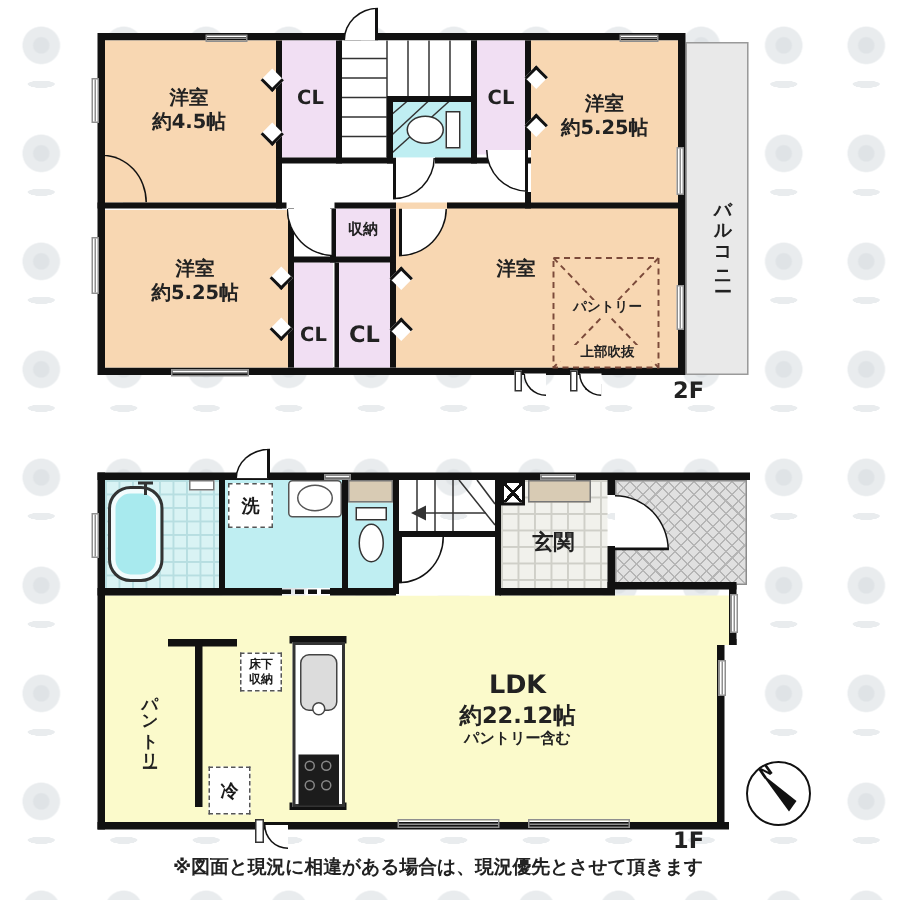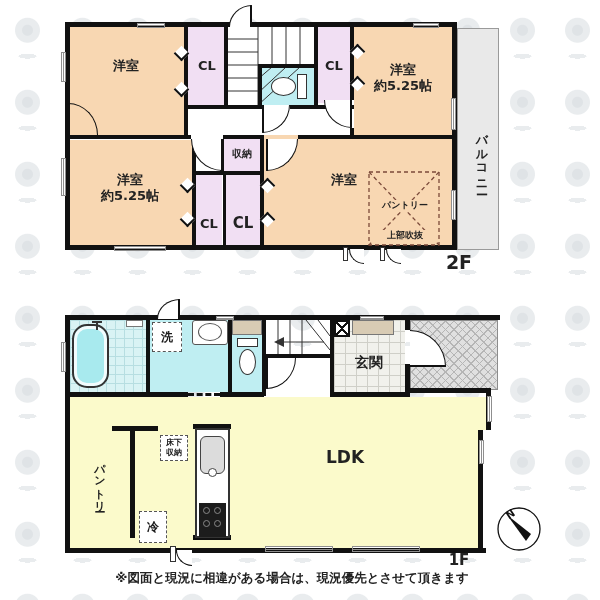--- a/index.html
+++ b/index.html
@@ -153,38 +153,39 @@
 <div class="win h" style="left:137px;top:23px;width:28px;height:5px;"></div>
 <div class="win h" style="left:413px;top:23px;width:26px;height:5px;"></div>
 <div class="win v" style="left:61px;top:52px;width:5px;height:30px;"></div>
 <div class="win v" style="left:61px;top:158px;width:5px;height:38px;"></div>
 <div class="win v" style="left:451px;top:98px;width:5px;height:32px;"></div>
 <div class="win v" style="left:451px;top:190px;width:5px;height:30px;"></div>
 <div class="win h" style="left:114px;top:246px;width:52px;height:5px;"></div>
 
 <div class="lbl" style="left:70px;top:58px;width:112px;font-size:13px;">
   <span>洋室</span>
+  <span class="sz">約4.5帖</span>
 </div>
 <div class="lbl" style="left:354px;top:62px;width:98px;font-size:13px;">
   <span>洋室</span>
   <span class="sz">約5.25帖</span>
 </div>
 <div class="lbl" style="left:72px;top:172px;width:116px;font-size:13px;">
   <span>洋室</span>
   <span class="sz">約5.25帖</span>
 </div>
 <div class="lbl" style="left:298px;top:172px;width:92px;font-size:13px;">
   <span>洋室</span>
 </div>
 <div class="lbl" style="left:188px;top:58px;width:38px;font-size:13px;">CL</div>
 <div class="lbl" style="left:318px;top:58px;width:32px;font-size:13px;">CL</div>
 <div class="lbl" style="left:194px;top:216px;width:30px;font-size:13px;">CL</div>
 <div class="lbl" style="left:224px;top:214px;width:38px;font-size:15px;">CL</div>
 <div class="lbl" style="left:222px;top:148px;width:40px;font-size:10px;">収納</div>
-<div class="lbl" style="left:438px;top:251px;width:42px;font-size:19px;font-weight:700;">2F</div>
+<div class="lbl" style="left:438px;top:251px;width:42px;font-size:15px;font-weight:700;">2F</div>
 
 <div class="wl" style="left:65px;top:315px;width:435px;height:5px;"></div>
 <div class="wl" style="left:65px;top:315px;width:5px;height:238px;"></div>
 <div class="wl" style="left:65px;top:548px;width:421px;height:5px;"></div>
 <div class="wl" style="left:486px;top:390px;width:5px;height:40px;"></div>
 <div class="wl" style="left:478px;top:426px;width:13px;height:4px;"></div>
 <div class="wl" style="left:478px;top:430px;width:5px;height:122px;"></div>
 
 <div class="room fill-yellow" style="left:70px;top:397px;width:416px;height:33px;"></div>
 <div class="room fill-yellow" style="left:70px;top:430px;width:408px;height:118px;"></div>
@@ -272,20 +273,22 @@
 <div class="arc" style="left:176px;top:550px;width:16px;height:16px;background:#fff;border-radius:0 0 0 100%;border-left:1.5px solid #111;border-bottom:1.5px solid #111;"></div>
 
 <div class="win h" style="left:265px;top:546px;width:68px;height:6px;"></div>
 <div class="win h" style="left:352px;top:546px;width:68px;height:6px;"></div>
 <div class="win v" style="left:487px;top:396px;width:5px;height:26px;"></div>
 <div class="win v" style="left:479px;top:440px;width:5px;height:24px;"></div>
 
 <div class="lbl" style="left:334px;top:354px;width:70px;font-size:14px;">玄関</div>
 <div class="lbl" style="left:270px;top:447px;width:150px;">
   <span style="font-size:17px;font-weight:700;">LDK</span>
+  <span class="sz" style="font-size:15px;font-weight:700;">約22.12帖</span>
+  <span class="sz" style="font-size:10px;font-weight:600;">パントリー含む</span>
 </div>
 <div class="lbl" style="left:438px;top:551px;width:42px;font-size:15px;font-weight:700;">1F</div>
 
 <svg style="left:495px;top:505px;" width="48" height="48" viewBox="0 0 48 48">
   <circle cx="24" cy="24" r="21" fill="#fff" stroke="#111" stroke-width="1.3"></circle>
   <polygon points="12,10 31,36 36,29" fill="#111"></polygon>
   <text x="12" y="14" font-size="10" font-weight="bold" fill="#111" transform="rotate(-35 14 11)">N</text>
 </svg>
 
 <div class="footer">※図面と現況に相違がある場合は、現況優先とさせて頂きます</div>

